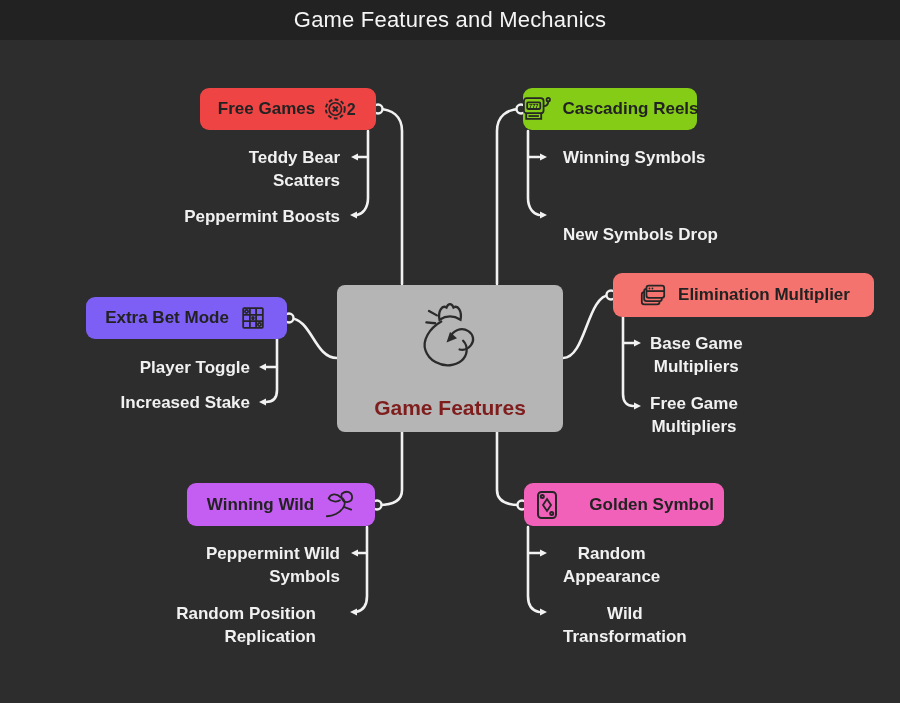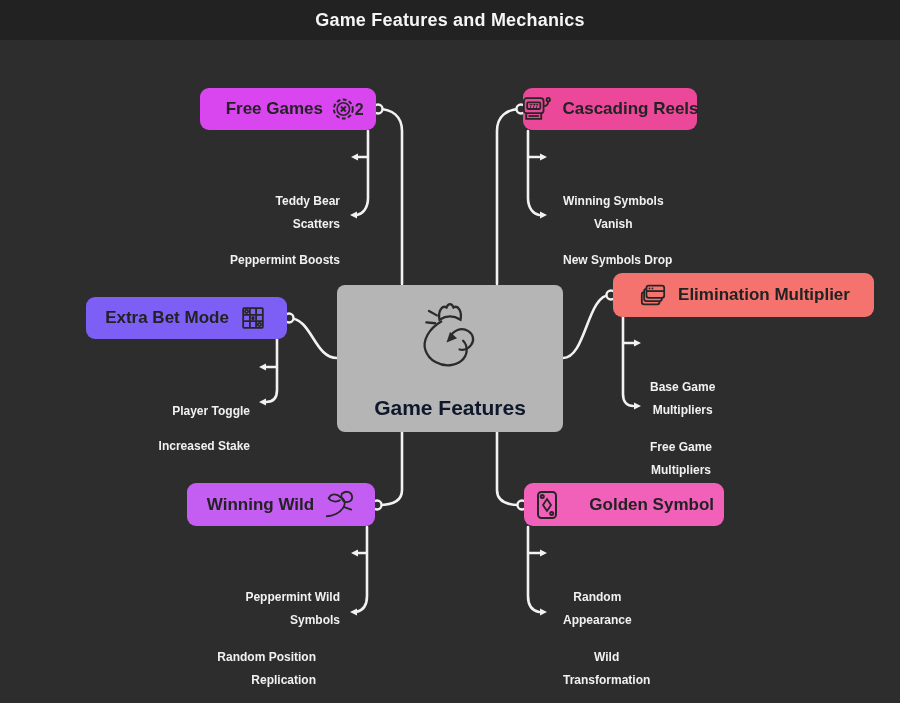--- a/index.html
+++ b/index.html
@@ -1,29 +1,29 @@
 <!DOCTYPE html>
 <html><head>
 <meta charset="utf-8">
 <style>
   html,body{margin:0;padding:0;background:#2d2d2d;}
   .canvas{position:relative;width:900px;height:703px;overflow:hidden;
           font-family:"Liberation Sans",sans-serif;background:#2d2d2d;}
   .header{position:absolute;left:0;top:0;width:900px;height:40px;background:#222222;
           display:flex;align-items:center;justify-content:center;}
-  .title{color:#f5f5f5;font-size:18px;font-weight:bold;letter-spacing:.2px;}
+  .title{color:#f5f5f5;font-size:22px;font-weight:normal;letter-spacing:.2px;}
   .connectors{position:absolute;left:0;top:0;pointer-events:none;}
   .node{position:absolute;display:flex;align-items:center;justify-content:center;gap:9px;
         border-radius:9px;color:#222222;font-weight:bold;font-size:17px;white-space:nowrap;
         box-sizing:border-box;padding:0 10px;}
   .node .icon svg{display:block;}
   .center-node{position:absolute;display:flex;flex-direction:column;align-items:center;
-        justify-content:center;gap:10px;border-radius:8px;color:#0f172a;font-weight:bold;
+        justify-content:center;gap:10px;border-radius:8px;color:#7f1d1d;font-weight:bold;
         font-size:21px;box-sizing:border-box;}
-  .child{position:absolute;color:#f1f1f1;font-weight:bold;font-size:12px;line-height:23px;margin-top:44px;}
+  .child{position:absolute;color:#f1f1f1;font-weight:bold;font-size:17px;line-height:23px;}
   .child div{white-space:nowrap;}
   .child.right{text-align:right;}
   .child.left{text-align:center;}
 </style>
 </head>
 <body>
 
 <div class="canvas">
 
   <div class="header">
@@ -64,33 +64,33 @@
     <g fill="#2d2d2d" stroke="#f2f2f2" stroke-width="2.4">
       <circle cx="378" cy="109" r="4.5"></circle>
       <circle cx="521" cy="109" r="4.5"></circle>
       <circle cx="289" cy="318" r="4.5"></circle>
       <circle cx="611" cy="295" r="4.5"></circle>
       <circle cx="377" cy="505" r="4.5"></circle>
       <circle cx="522" cy="505" r="4.5"></circle>
     </g>
   </svg>
 
-  <div class="node" style="left: 200px; top: 88px; width: 176px; height: 42px; background-color: #d946ef; justify-content: flex-end;">
+  <div class="node" style="left: 200px; top: 88px; width: 176px; height: 42px; background-color: #ef4444;">
     <span>Free Games</span>
     <span class="icon">
       <svg width="34" height="26" viewBox="0 0 36 26" fill="none" stroke="#262626">
         <circle cx="12" cy="13" r="10" stroke-width="2.1" stroke-dasharray="4 2.6"></circle>
         <circle cx="12" cy="13" r="6.6" stroke-width="1.7"></circle>
         <path d="M9.4 10.4 L14.6 15.6 M14.6 10.4 L9.4 15.6" stroke-width="2.1"></path>
         <text x="24" y="19.5" font-size="17" font-weight="bold" fill="#262626" stroke="none" font-family="Liberation Sans, sans-serif">2</text>
       </svg>
     </span>
   </div>
 
-  <div class="node" style="left: 523px; top: 88px; width: 174px; height: 42px; background-color: #ec4899;">
+  <div class="node" style="left: 523px; top: 88px; width: 174px; height: 42px; background-color: #84cc16;">
     <span class="icon">
       <svg width="32" height="30" viewBox="0 0 34 32" fill="none" stroke="#262626" stroke-width="1.9">
         <rect x="3" y="4.5" width="21" height="16" rx="3"></rect>
         <rect x="6.5" y="9" width="14" height="7" rx="1"></rect>
         <text x="13.5" y="14.9" font-size="6" font-weight="bold" fill="#262626" stroke="none" text-anchor="middle" font-family="Liberation Sans, sans-serif">777</text>
         <path d="M24 13 C28 13 29 11 29 7.5"></path>
         <circle cx="29" cy="6" r="1.8"></circle>
         <path d="M5.5 20.5 L5.5 26.5 L21.5 26.5 L21.5 20.5"></path>
         <path d="M8 23.5 L19 23.5"></path>
       </svg>
@@ -165,23 +165,22 @@
   <div class="child right" style="right:560px;top:146px;">
       <div>Teddy Bear</div>
       <div>Scatters</div>
     </div>
   <div class="child right" style="right:560px;top:205px;">
       <div>Peppermint Boosts</div>
     </div>
 
   <div class="child left" style="left:563px;top:146px;">
       <div>Winning Symbols</div>
-      <div>Vanish</div>
-    </div>
-  <div class="child left" style="left:563px;top:205px;">
+    </div>
+  <div class="child left" style="left:563px;top:223px;">
       <div>New Symbols Drop</div>
     </div>
 
   <div class="child right" style="right:650px;top:356px;">
       <div>Player Toggle</div>
     </div>
   <div class="child right" style="right:650px;top:391px;">
       <div>Increased Stake</div>
     </div>
 

